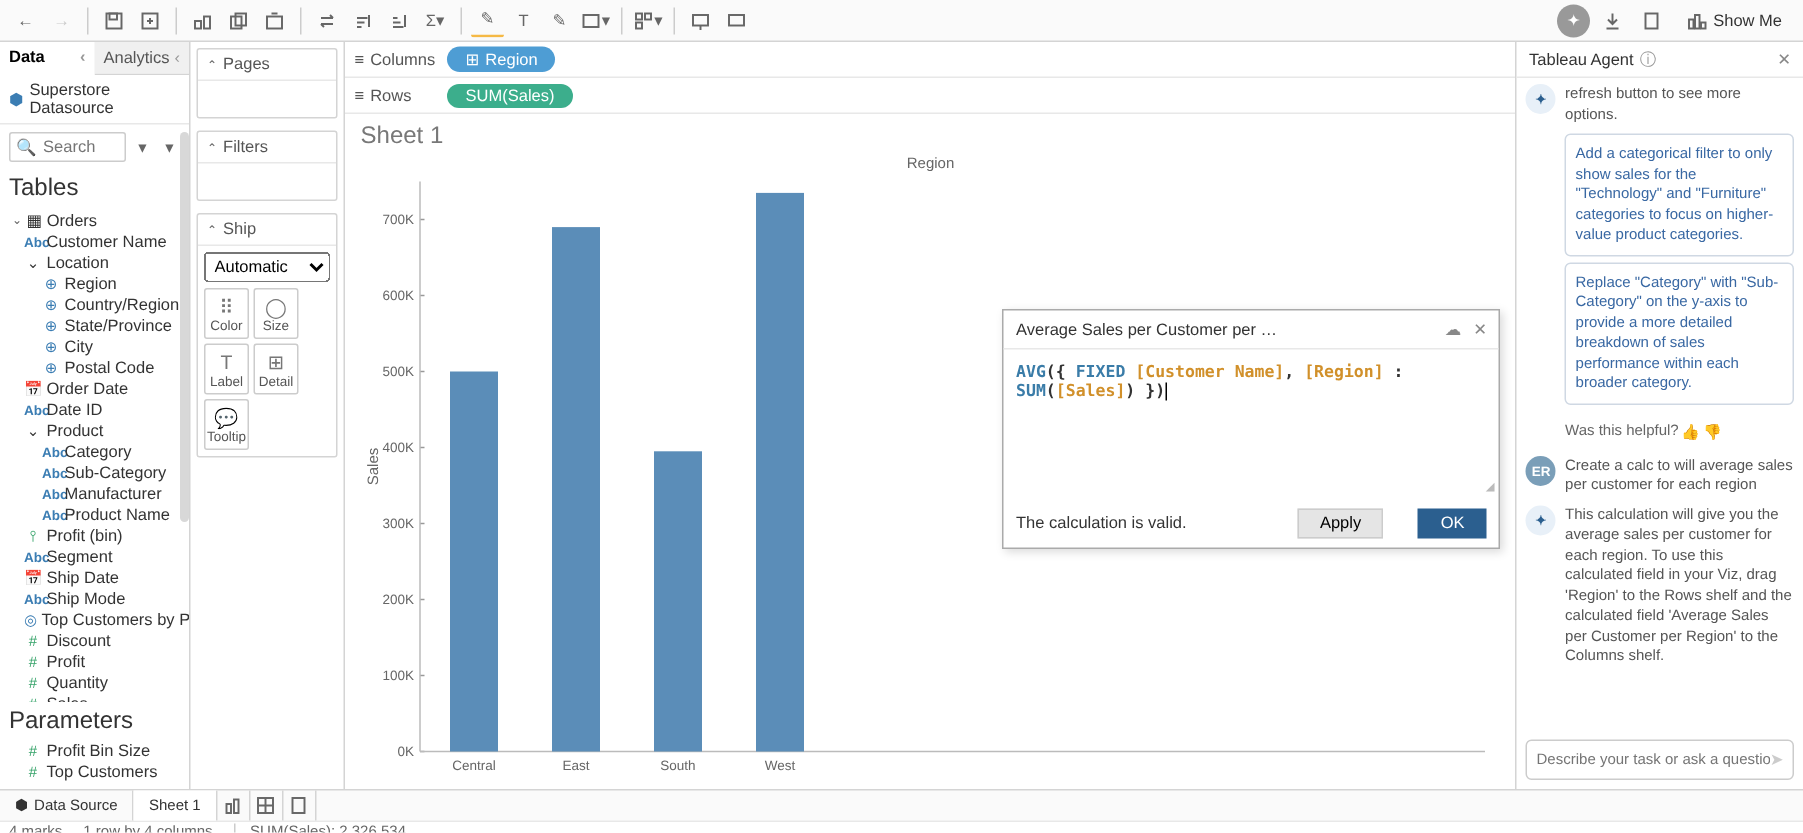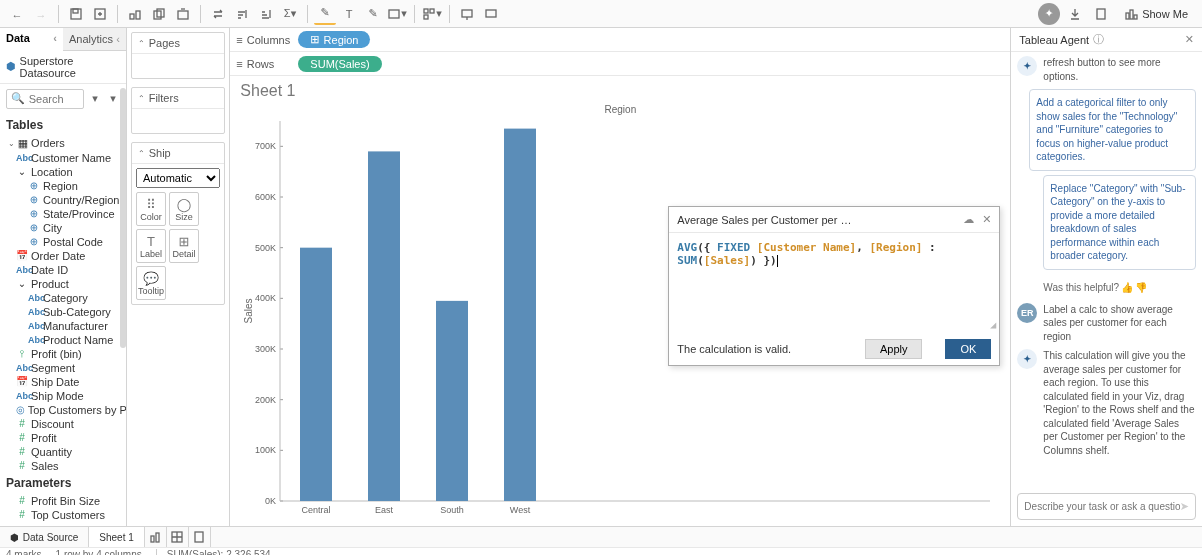--- a/index.html
+++ b/index.html
@@ -19,21 +19,21 @@
 
 .data-panel { width: 127px; border-right: 1px solid #d4d4d4; display: flex; flex-direction: column; background: #fff; position: relative; }
 .data-tabs { display: flex; height: 24px; border-bottom: 1px solid #d4d4d4; }
 .data-tab { flex: 1; display: flex; align-items: center; justify-content: space-between; padding: 0 6px; font-size: 11px; color: #555; cursor: pointer; }
 .data-tab.active { background: #fff; border-bottom: 2px solid #fff; margin-bottom: -1px; font-weight: 700; color: #000; }
 .data-tab:not(.active) { background: #f0f0f0; }
 .data-source { padding: 4px 6px; display: flex; align-items: center; gap: 4px; font-size: 11px; border-bottom: 1px solid #e8e8e8; }
 .search-row { padding: 4px 6px; display: flex; gap: 2px; align-items: center; }
 .search-box { flex: 1; display: flex; align-items: center; border: 1px solid #ccc; border-radius: 2px; height: 20px; padding: 0 4px; gap: 4px; }
 .search-box input { border: none; outline: none; width: 100%; font-size: 11px; }
-.section-hdr { padding: 4px 6px; font-size: 12px; font-weight: 700; color: #333; }
+.section-hdr { padding: 4px 6px; font-size: 16px; font-weight: 400; color: #333; }
 .tree { padding: 0 0 6px 0; overflow-y: auto; }
 .tree-item { display: flex; align-items: center; gap: 3px; padding: 1px 6px 1px 8px; font-size: 11px; color: #333; cursor: pointer; white-space: nowrap; overflow: hidden; }
 .tree-item.l1 { padding-left: 16px; }
 .tree-item.l2 { padding-left: 28px; }
 .tree-item.italic { font-style: italic; color: #555; }
 .fld-icon { width: 12px; text-align: center; font-size: 10px; }
 .abc { color: #3b7db3; font-weight: 600; font-size: 9px; }
 .geo { color: #3b7db3; }
 .num { color: #36a36a; }
 .date { color: #3b7db3; }
@@ -471,31 +471,31 @@
       <span style="color:#999;margin-left:4px">ⓘ</span>
       <span class="spacer"></span>
       <span style="color:#888;cursor:pointer">✕</span>
     </div>
     <div class="agent-body">
       <div class="agent-row">
         <div class="avatar bot">✦</div>
         <div class="agent-text">refresh button to see more options.</div>
       </div>
       <div id="suggestions">
-          <div class="suggestion" style="margin-left:12px;margin-bottom:4px">Add a categorical filter to only show sales for the "Technology" and "Furniture" categories to focus on higher-value product categories.</div>
+          <div class="suggestion" style="margin-left:26px;margin-bottom:4px">Add a categorical filter to only show sales for the "Technology" and "Furniture" categories to focus on higher-value product categories.</div>
           <div class="suggestion" style="margin-left:26px;margin-bottom:4px">Replace "Category" with "Sub-Category" on the y-axis to provide a more detailed breakdown of sales performance within each broader category.</div>
         </div>
       <div class="helpful">
         <span>Was this helpful?</span>
         <span>👍</span>
         <span>👎</span>
       </div>
       <div class="agent-row">
         <div class="avatar user">ER</div>
-        <div class="agent-text">Label a calc to show average sales per customer for each region</div>
+        <div class="agent-text">Create a calc to will average sales per customer for each region</div>
       </div>
       <div class="agent-row">
         <div class="avatar bot">✦</div>
         <div class="agent-text">This calculation will give you the average sales per customer for each region. To use this calculated field in your Viz, drag 'Region' to the Rows shelf and the calculated field 'Average Sales per Customer per Region' to the Columns shelf.</div>
       </div>
 
     </div>
     <div class="agent-input">
       <input placeholder="Describe your task or ask a question…" style="">
       <span style="color:#ccc">➤</span>

